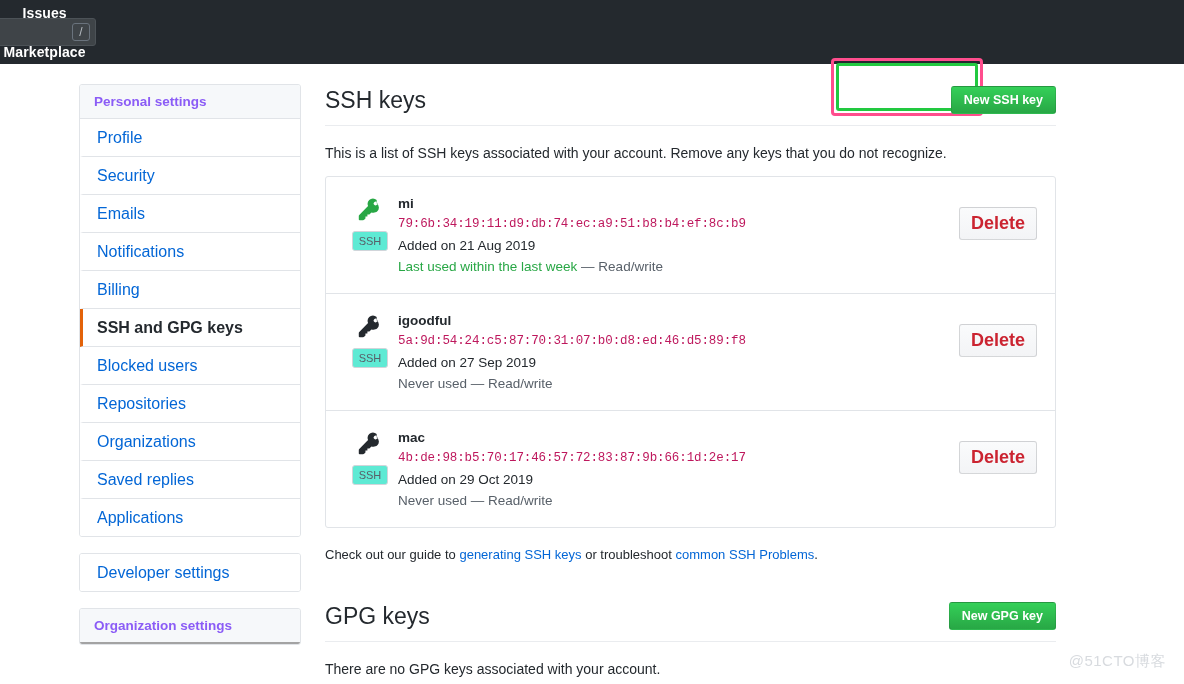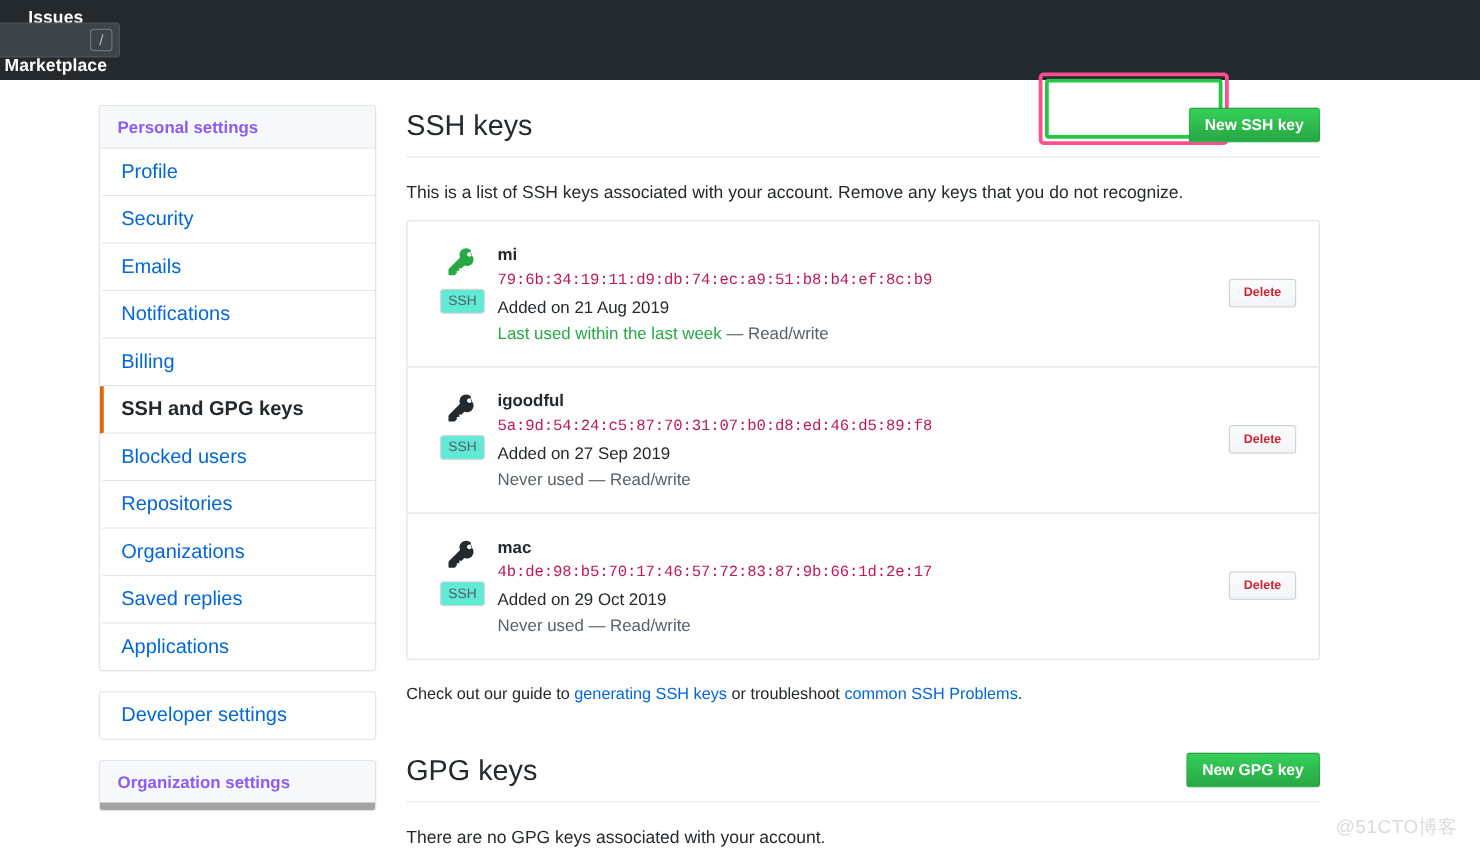--- a/index.html
+++ b/index.html
@@ -80,21 +80,21 @@
     margin-bottom: 16px;
   }
   .side-head {
     background: #f6f8fa;
     padding: 9px 14px;
     font-size: 13.5px;
     font-weight: bold;
     color: #8b5cf6;
     border-bottom: 1px solid #e1e4e8;
   }
-  .side-head.last { border-bottom: 6px solid #a3a3a3; }
+  .side-head.last { border-bottom: 2px solid #a3a3a3; }
   .side-item {
     display: block;
     padding: 9px 14px;
     font-size: 16px;
     color: #0366d6;
     text-decoration: none;
     border-bottom: 1px solid #e1e4e8;
     border-left: 3px solid transparent;
     background: #fff;
     line-height: 19px;
@@ -230,26 +230,25 @@
   .key-actions {
     flex: none;
     padding-top: 14px;
     padding-right: 2px;
   }
   .btn-delete {
     background: linear-gradient(#fafbfc, #f3f4f6);
     border: 1px solid rgba(27,31,35,.16);
     border-radius: 3px;
     color: #cb2431;
-    font-size: 10px;
+    font-size: 18px;
     font-weight: bold;
     padding: 5px 11px;
     cursor: pointer;
     font-family: "Liberation Sans", sans-serif;
-    margin-top: 16px;
   }
 
   .help-line {
     font-size: 13px;
     color: #24292e;
     margin: 17px 0 0 0;
     line-height: 19px;
   }
   .help-line a { color: #0366d6; text-decoration: none; }
 

